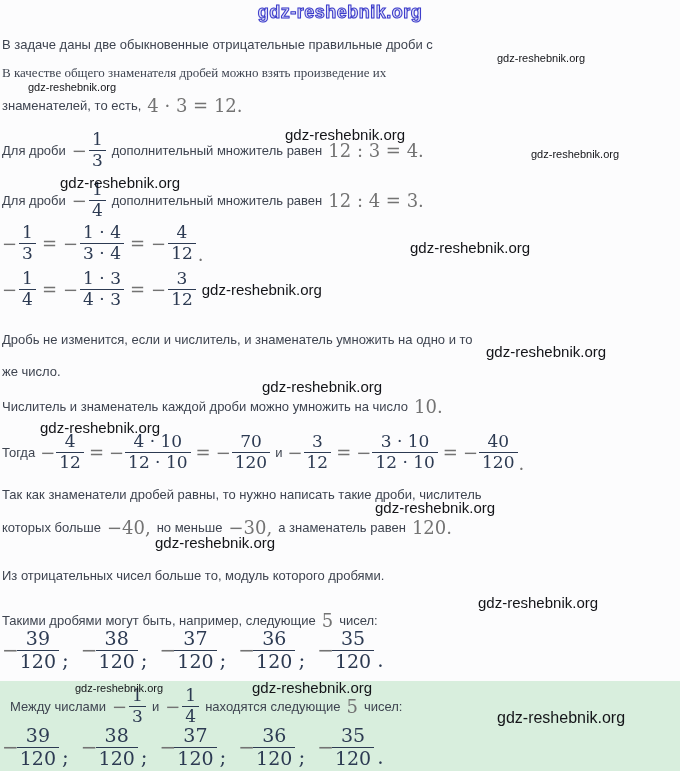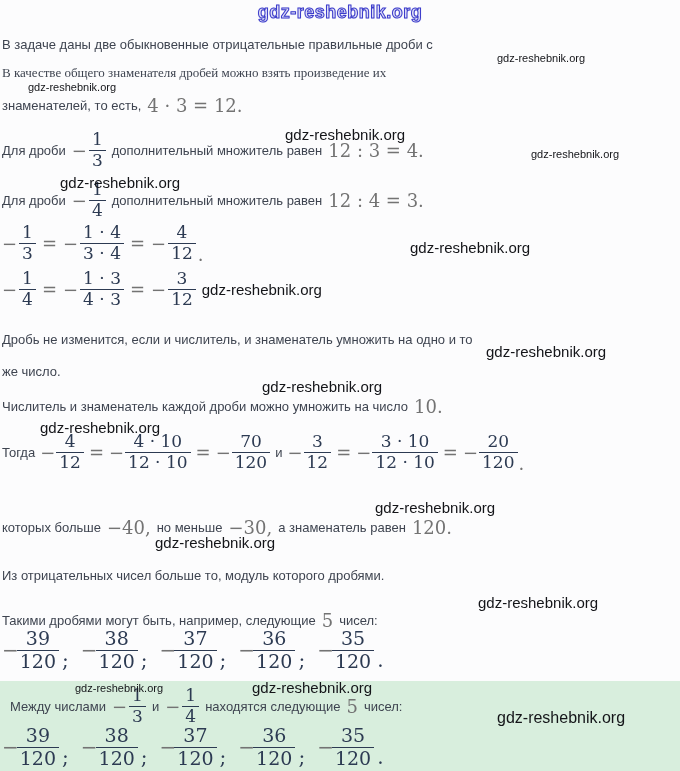--- a/index.html
+++ b/index.html
@@ -179,26 +179,29 @@
     </span>
     <span class="m">=</span>
     <span class="m sign">−</span>
     <span class="frac">
       <span class="num">3 · 10</span>
       <span class="den">12 · 10</span>
     </span>
     <span class="m">=</span>
     <span class="m sign">−</span>
     <span class="frac">
-      <span class="num">20</span>
+      <span class="num">40</span>
       <span class="den">120</span>
     </span>
     <span class="m" style="margin-left:-4px;align-self:flex-end;">.</span>
   </div>
 
+  <div class="row z1" style="left:2px;top:484px;height:20px;">
+    <span class="t">Так как знаменатели дробей равны, то нужно написать такие дроби, числитель</span>
+  </div>
 
   <div class="row z1" style="left:2px;top:516px;height:22px;">
     <span class="t">которых больше</span>
     <span class="m">−40,</span>
     <span class="t">но меньше</span>
     <span class="m">−30,</span>
     <span class="t">а знаменатель равен</span>
     <span class="m">120.</span>
   </div>
 

